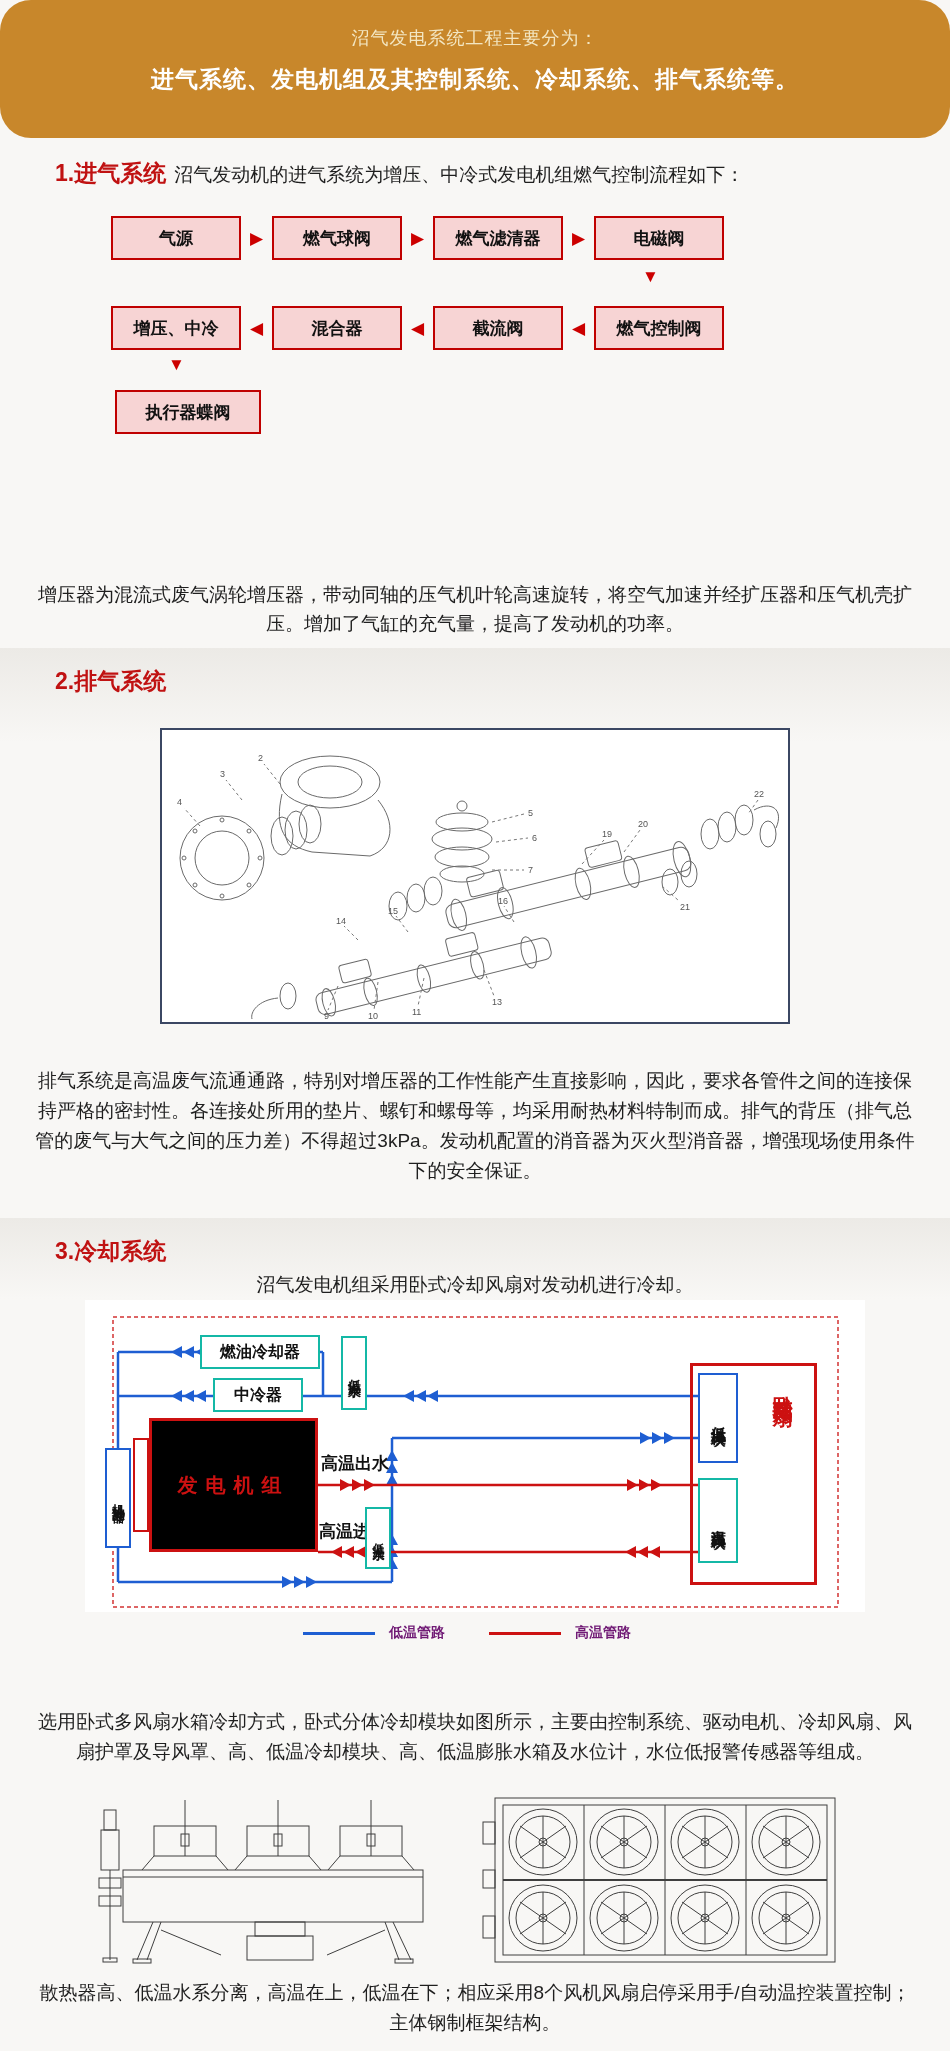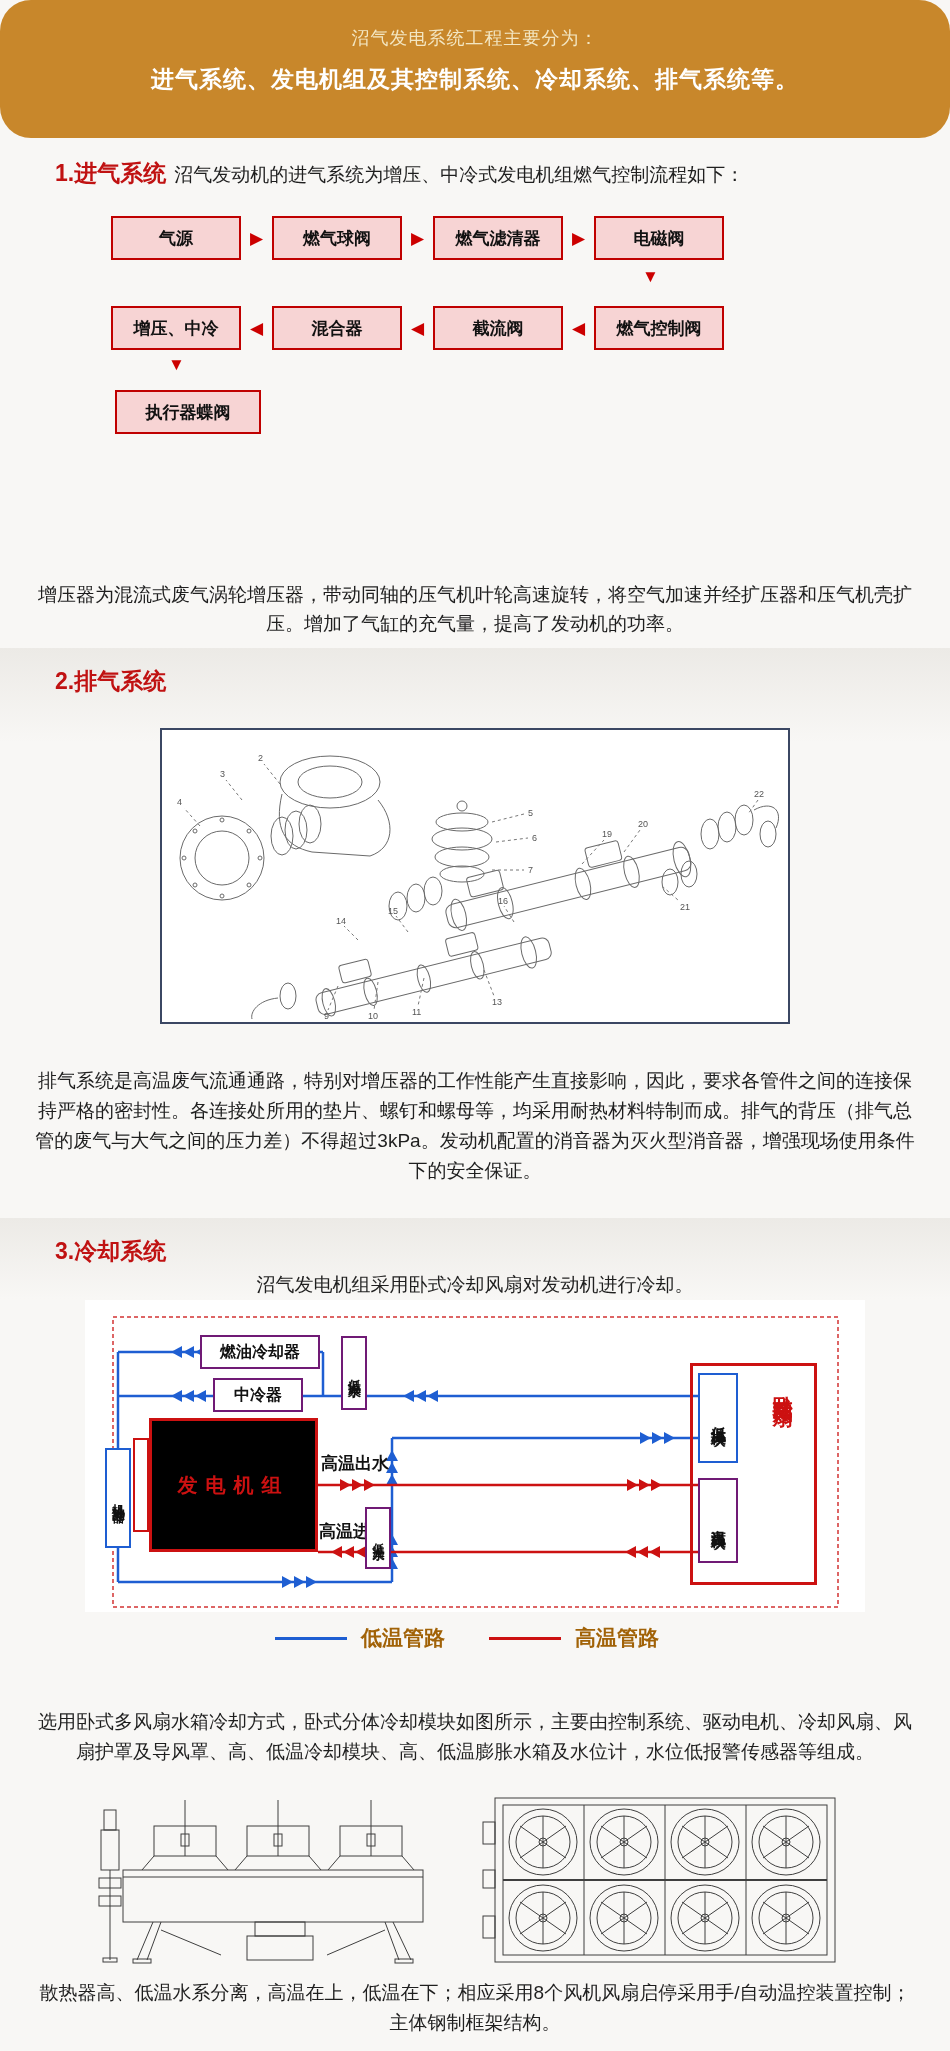--- a/index.html
+++ b/index.html
@@ -20,33 +20,33 @@
   .fbox{width:130px;height:44px;background:#F7D4D4;border:2px solid #C00000;color:#111;
         font-size:17px;font-weight:bold;display:flex;align-items:center;justify-content:center;}
   .farrow{width:31px;text-align:center;color:#CC0000;font-size:17px;}
   .fdown{position:absolute;color:#CC0000;font-size:17px;}
   
   .exh{position:absolute;left:160px;top:728px;width:630px;height:296px;background:#fff;border:2px solid #3B4763;}
   
   .coolpanel{position:absolute;left:85px;top:1300px;width:780px;height:312px;background:#fff;}
   .cbox{position:absolute;background:#fff;display:flex;align-items:center;justify-content:center;
         font-weight:bold;color:#111;}
-  .cbox.red{border:2px solid #701a75;}
+  .cbox.red{border:2px solid #14b8a6;}
   .cbox.blue{border:2px solid #1E5ED2;}
   .vtext{writing-mode:vertical-rl;text-orientation:upright;letter-spacing:2px;}
   .genset{position:absolute;left:64px;top:118px;width:169px;height:134px;border:3px solid #CC1111;background:#000000;
           display:flex;align-items:center;justify-content:center;color:#CC1111;font-size:20px;font-weight:bold;letter-spacing:8px;}
   .gtab{position:absolute;left:48px;top:138px;width:16px;height:94px;border:2px solid #CC1111;background:#fff;}
   .fanbox{position:absolute;left:605px;top:63px;width:127px;height:222px;border:3px solid #CC1111;}
   .fanlabel{position:absolute;left:672px;top:80px;width:40px;height:195px;color:#CC1111;font-size:20px;font-weight:bold;}
   .flabel{position:absolute;font-size:17px;font-weight:bold;color:#111;}
   
   .legend{position:absolute;left:0;top:1624px;width:950px;display:flex;justify-content:center;align-items:center;gap:14px;}
   .legend .sw{width:72px;height:3px;}
-  .legend .lt{font-size:21px;font-weight:bold;color:#a16207;margin-right:30px;}
+  .legend .lt{font-size:14px;font-weight:bold;color:#701a75;margin-right:30px;}
 </style>
 </head>
 <body>
 
 <div id="page">
 
   <div class="header">
     <div class="l1">沼气发电系统工程主要分为：</div>
     <div class="l2">进气系统、发电机组及其控制系统、冷却系统、排气系统等。</div>
   </div>

